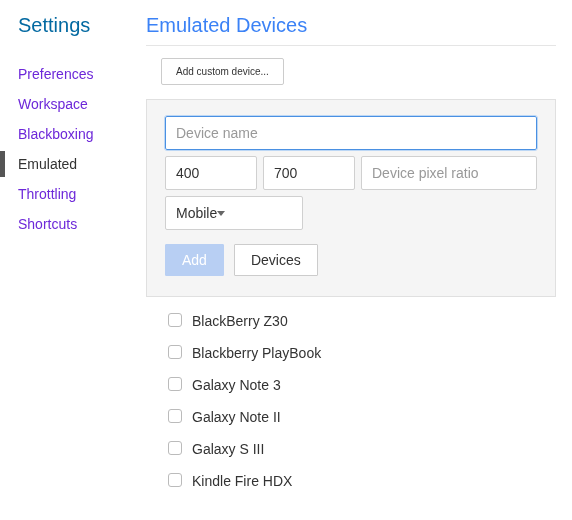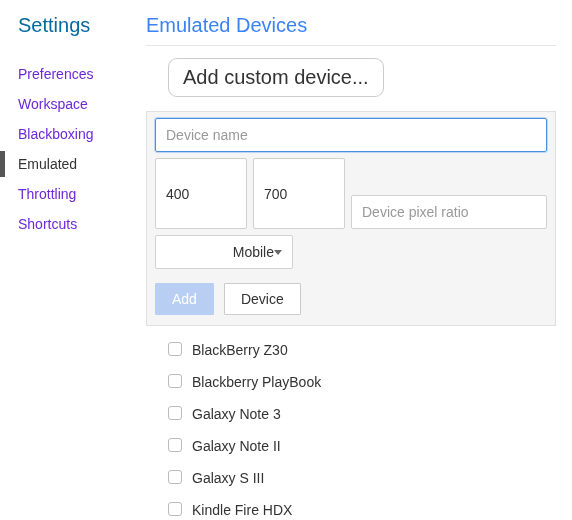--- a/index.html
+++ b/index.html
@@ -53,32 +53,32 @@
       margin-bottom: 8px;
     }
     .divider {
       border: none;
       border-top: 1px solid #e5e5e5;
       margin: 0 0 12px 0;
     }
     .add-custom-btn {
       background: #fff;
       border: 1px solid #ccc;
-      border-radius: 9px;
+      border-radius: 2px;
       padding: 7px 14px;
-      font-size: 20px;
-      color: #333;
-      cursor: pointer;
-      margin-left: 22px;
+      font-size: 10px;
+      color: #333;
+      cursor: pointer;
+      margin-left: 15px;
       margin-bottom: 14px;
     }
     .form-panel {
       background: #f5f5f5;
       border: 1px solid #e0e0e0;
-      padding: 0;
+      padding: 10px;
     }
     .form-row {
       display: flex;
       gap: 6px;
       padding: 6px 8px;
     }
     .form-row + .form-row { padding-top: 0; }
     .text-input {
       background: #fff;
       border: 1px solid #d0d0d0;
@@ -86,34 +86,34 @@
       padding: 8px 10px;
       font-size: 14px;
       color: #333;
       width: 100%;
     }
     .text-input.focused {
       border: 1px solid #4a90e2;
       outline: 1px solid #bcd7f5;
     }
     .text-input::placeholder { color: #999; }
-    .text-input.placeholder { color: #999; margin-top: 37px; }
+    .text-input.placeholder { color: #999; }
     .w-small { flex: 0 0 92px; }
     .w-flex { flex: 1; }
     .select-wrap {
       flex: 0 0 138px;
       background: #fff;
       border: 1px solid #d0d0d0;
       border-radius: 2px;
       padding: 8px 10px;
       font-size: 14px;
       color: #333;
       display: flex;
       align-items: center;
-      justify-content: flex-end;
+      justify-content: flex-start;
       cursor: pointer;
     }
     .caret-icon svg { display: block; }
     .btn-row {
       display: flex;
       gap: 10px;
       padding: 8px 8px 10px 8px;
     }
     .btn {
       border-radius: 1px;
@@ -186,21 +186,21 @@
         <span>Mobile</span>
         <span class="caret-icon">
           <svg width="8" height="5" viewBox="0 0 8 5">
               <path d="M0 0 L8 0 L4 5 Z" fill="#666"></path>
             </svg>
         </span>
       </div>
     </div>
     <div class="btn-row">
       <button class="btn btn-primary">Add</button>
-      <button class="btn btn-secondary">Device</button>
+      <button class="btn btn-secondary">Devices</button>
     </div>
   </div>
 
   <div class="device-list">
     <div class="device-item">
       <span class="checkbox"></span>
       <span class="device-label">BlackBerry Z30</span>
     </div>
     <div class="device-item">
       <span class="checkbox"></span>

